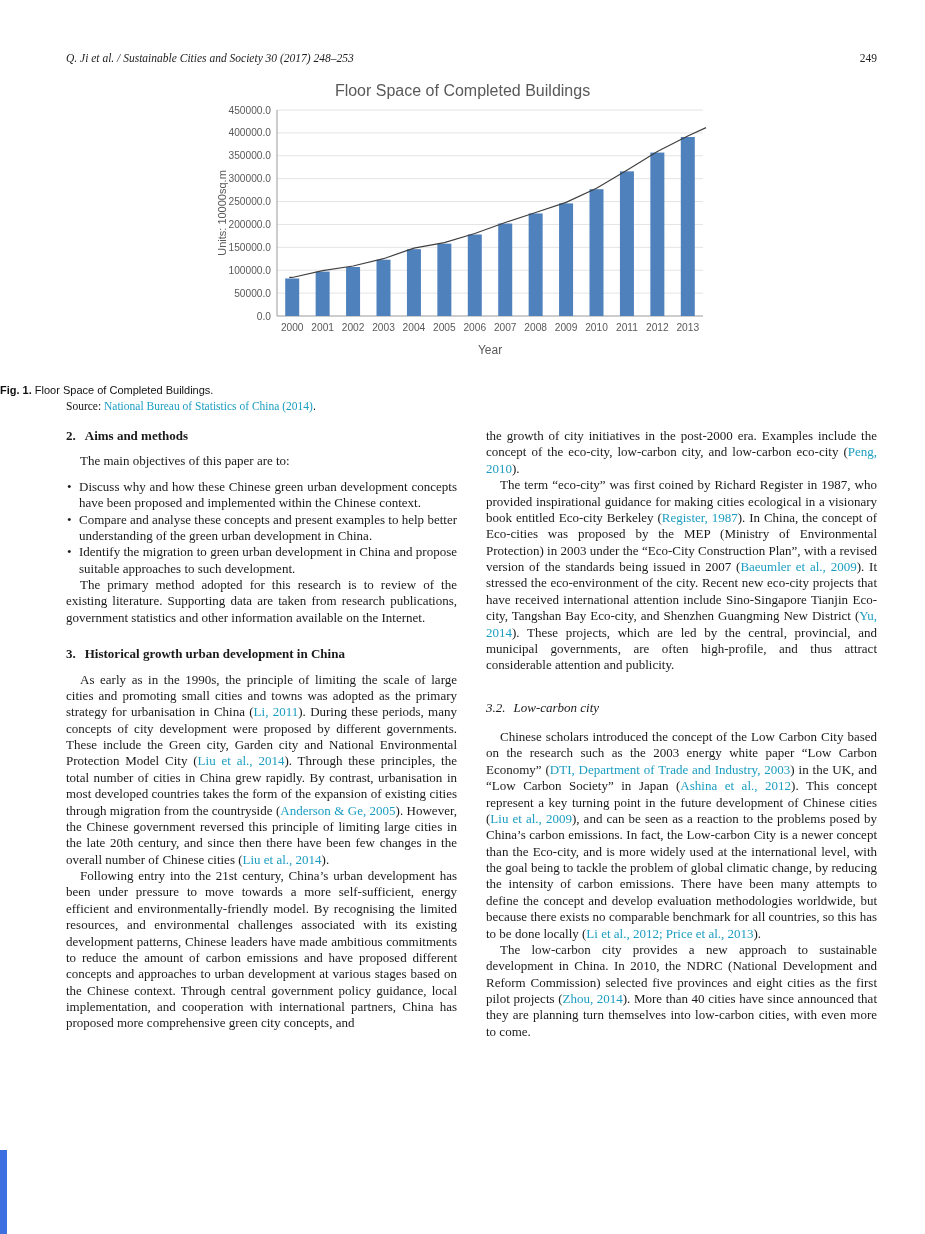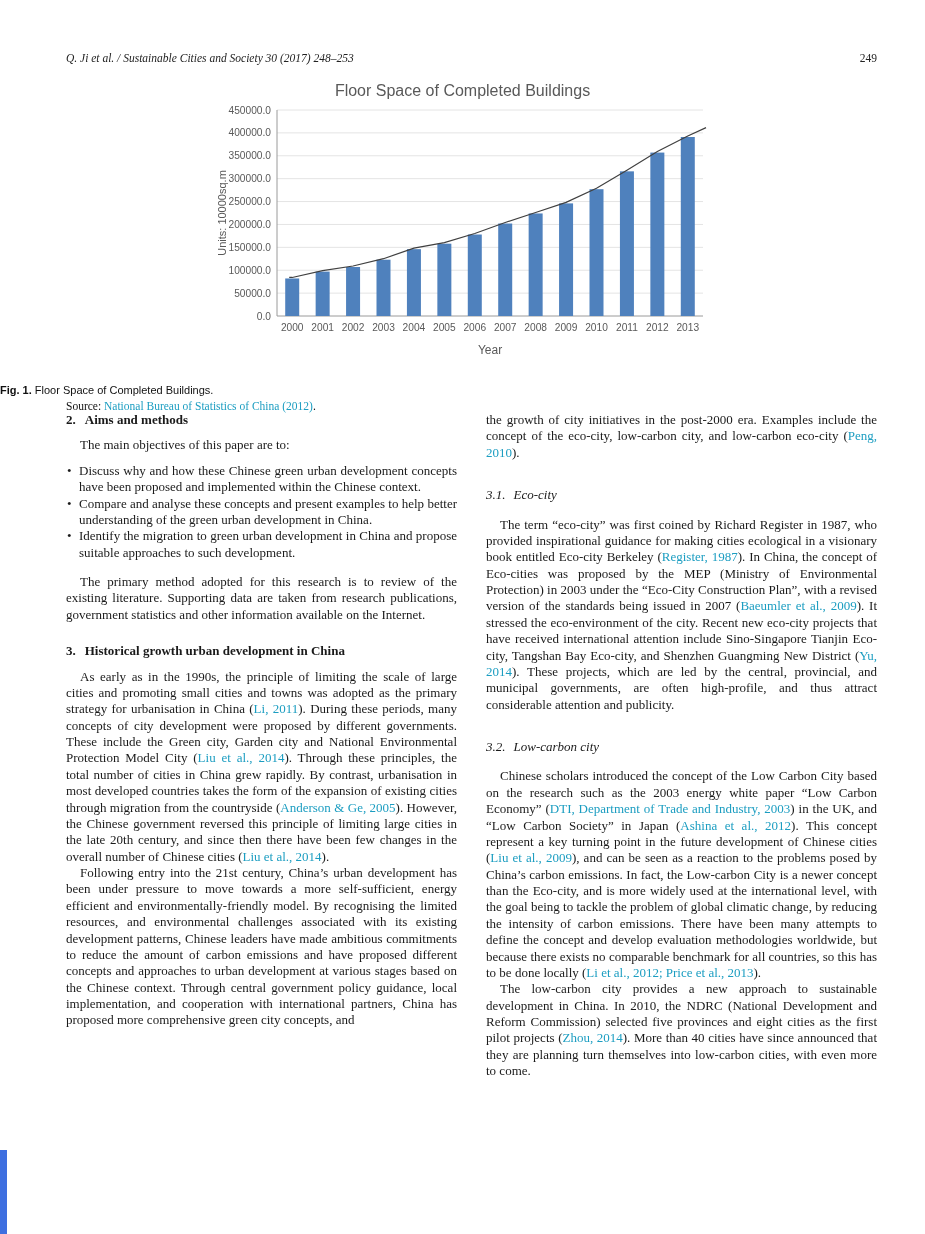--- a/index.html
+++ b/index.html
@@ -16,32 +16,32 @@
   #chart-svg { display:inline-block; }
 
   .fig-caption { position:absolute; top:384px; left:0; width:100%; 
     font-family:"Liberation Sans", sans-serif; font-size:11px; color:#111; }
   .cap-label { font-weight:bold; }
 
   .source-line { position:absolute; top:400px; left:66px; font-size:11.5px; color:#111; }
   .cite-link { color:var(--link-color,#1b9dc1); cursor:pointer; }
   .it { }
 
-  .columns { position:absolute; top:412px; left:66px; width:811px; display:flex; gap:29px; }
+  .columns { position:absolute; top:428px; left:66px; width:811px; display:flex; gap:29px; }
   .col { flex:1; font-size:13px; line-height:1.26; }
 
   .sec-heading { font-size:13px; font-weight:bold; margin:20px 0 9px 0; }
   .sec-heading:first-child { margin-top:0; }
   .sec-num { margin-right:9px; }
   .subsec-heading { font-size:13px; font-weight:normal; font-style:italic; margin:26px 0 13px 0; }
   .subsec-num { margin-right:8px; }
 
   .para { margin:0; text-align:justify; }
   .indent { text-indent:14px; }
-  .spaced { margin-top:13px; }
+  .spaced { }
 
   .bullet-list { margin-top:9px; }
   .bullet-item { position:relative; padding-left:13px; text-align:justify; }
   .bullet-item::before { content:"\2022"; position:absolute; left:1px; }
 
   .edge-artifact { position:absolute; left:0; bottom:0; width:7px; height:84px;
     background:var(--artifact-color,#3e6fe0); }
 </style>
 </head>
 <body>
@@ -107,21 +107,21 @@
         <text x="277" y="250" text-anchor="middle" fill="#595959" font-size="12" font-family="Liberation Sans, sans-serif">Year</text>
         <text x="0" y="0" text-anchor="middle" fill="#595959" font-size="11" font-family="Liberation Sans, sans-serif" transform="translate(13 109) rotate(-90)">Units: 10000sq.m</text>
       </svg></div>
 </div>
 
 <div class="fig-caption">
   <span class="cap-label">Fig. 1.</span><span> Floor Space of Completed Buildings.</span>
 </div>
 
 <div class="source-line">
-  <span>Source: </span><span class="cite-link">National Bureau of Statistics of China (2012)</span><span>.</span>
+  <span>Source: </span><span class="cite-link">National Bureau of Statistics of China (2014)</span><span>.</span>
 </div>
 
 <div class="columns">
   <div class="col">
     <h2 class="sec-heading">
       <span class="sec-num">2.</span><span>Aims and methods</span>
     </h2>
     <p class="para indent">The main objectives of this paper are to:</p>
     <div class="bullet-list">
         <div class="bullet-item">Discuss why and how these Chinese green urban development concepts have been proposed and implemented within the Chinese context.</div>
@@ -133,23 +133,20 @@
     <h2 class="sec-heading">
       <span class="sec-num">3.</span><span>Historical growth urban development in China</span>
     </h2>
     <p class="para indent"><span>As early as in the 1990s, the principle of limiting the scale of large cities and promoting small cities and towns was adopted as the primary strategy for urbanisation in China (</span><span class="cite-link">Li, 2011</span><span>). During these periods, many concepts of city development were proposed by different governments. These include the Green city, Garden city and National Environmental Protection Model City (</span><span class="cite-link">Liu et al., 2014</span><span>). Through these principles, the total number of cities in China grew rapidly. By contrast, urbanisation in most developed countries takes the form of the expansion of existing cities through migration from the countryside (</span><span class="cite-link">Anderson &amp; Ge, 2005</span><span>). However, the Chinese government reversed this principle of limiting large cities in the late 20th century, and since then there have been few changes in the overall number of Chinese cities (</span><span class="cite-link">Liu et al., 2014</span><span>).</span></p>
     <p class="para indent"><span>Following entry into the 21st century, China’s urban development has been under pressure to move towards a more self-sufficient, energy efficient and environmentally-friendly model. By recognising the limited resources, and environmental challenges associated with its existing development patterns, Chinese leaders have made ambitious commitments to reduce the amount of carbon emissions and have proposed different concepts and approaches to urban development at various stages based on the Chinese context. Through central government policy guidance, local implementation, and cooperation with international partners, China has proposed more comprehensive green city concepts, and</span></p>
   </div>
 
   <div class="col">
     <p class="para"><span>the growth of city initiatives in the post-2000 era. Examples include the concept of the eco-city, low-carbon city, and low-carbon eco-city (</span><span class="cite-link">Peng, 2010</span><span>).</span></p>
 
-    <h3 class="subsec-heading">
-      <span class="subsec-num">3.1.</span><span>Eco-city</span>
-    </h3>
     <p class="para indent"><span>The term “eco-city” was first coined by Richard Register in 1987, who provided inspirational guidance for making cities ecological in a visionary book entitled </span><span class="it">Eco-city Berkeley</span><span> (</span><span class="cite-link">Register, 1987</span><span>). In China, the concept of Eco-cities was proposed by the MEP (Ministry of Environmental Protection) in 2003 under the “Eco-City Construction Plan”, with a revised version of the standards being issued in 2007 (</span><span class="cite-link">Baeumler et al., 2009</span><span>). It stressed the eco-environment of the city. Recent new eco-city projects that have received international attention include Sino-Singapore Tianjin Eco-city, Tangshan Bay Eco-city, and Shenzhen Guangming New District (</span><span class="cite-link">Yu, 2014</span><span>). These projects, which are led by the central, provincial, and municipal governments, are often high-profile, and thus attract considerable attention and publicity.</span></p>
 
     <h3 class="subsec-heading">
       <span class="subsec-num">3.2.</span><span>Low-carbon city</span>
     </h3>
     <p class="para indent"><span>Chinese scholars introduced the concept of the Low Carbon City based on the research such as the 2003 energy white paper “Low Carbon Economy” (</span><span class="cite-link">DTI, Department of Trade and Industry, 2003</span><span>) in the UK, and “Low Carbon Society” in Japan (</span><span class="cite-link">Ashina et al., 2012</span><span>). This concept represent a key turning point in the future development of Chinese cities (</span><span class="cite-link">Liu et al., 2009</span><span>), and can be seen as a reaction to the problems posed by China’s carbon emissions. In fact, the Low-carbon City is a newer concept than the Eco-city, and is more widely used at the international level, with the goal being to tackle the problem of global climatic change, by reducing the intensity of carbon emissions. There have been many attempts to define the concept and develop evaluation methodologies worldwide, but because there exists no comparable benchmark for all countries, so this has to be done locally (</span><span class="cite-link">Li et al., 2012; Price et al., 2013</span><span>).</span></p>
     <p class="para indent"><span>The low-carbon city provides a new approach to sustainable development in China. In 2010, the NDRC (National Development and Reform Commission) selected five provinces and eight cities as the first pilot projects (</span><span class="cite-link">Zhou, 2014</span><span>). More than 40 cities have since announced that they are planning turn themselves into low-carbon cities, with even more to come.</span></p>
   </div>
 </div>
 

